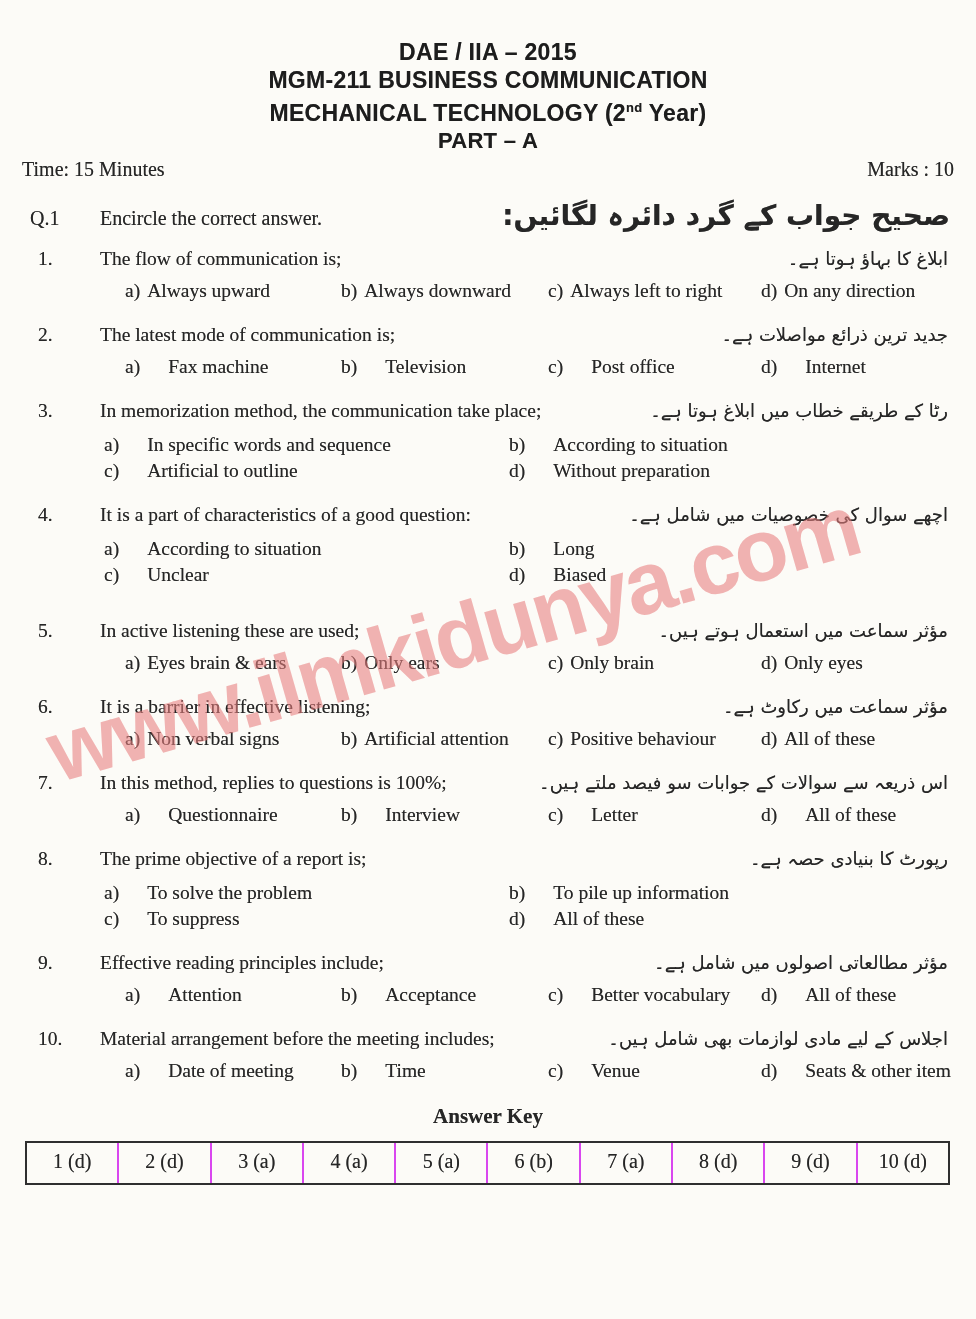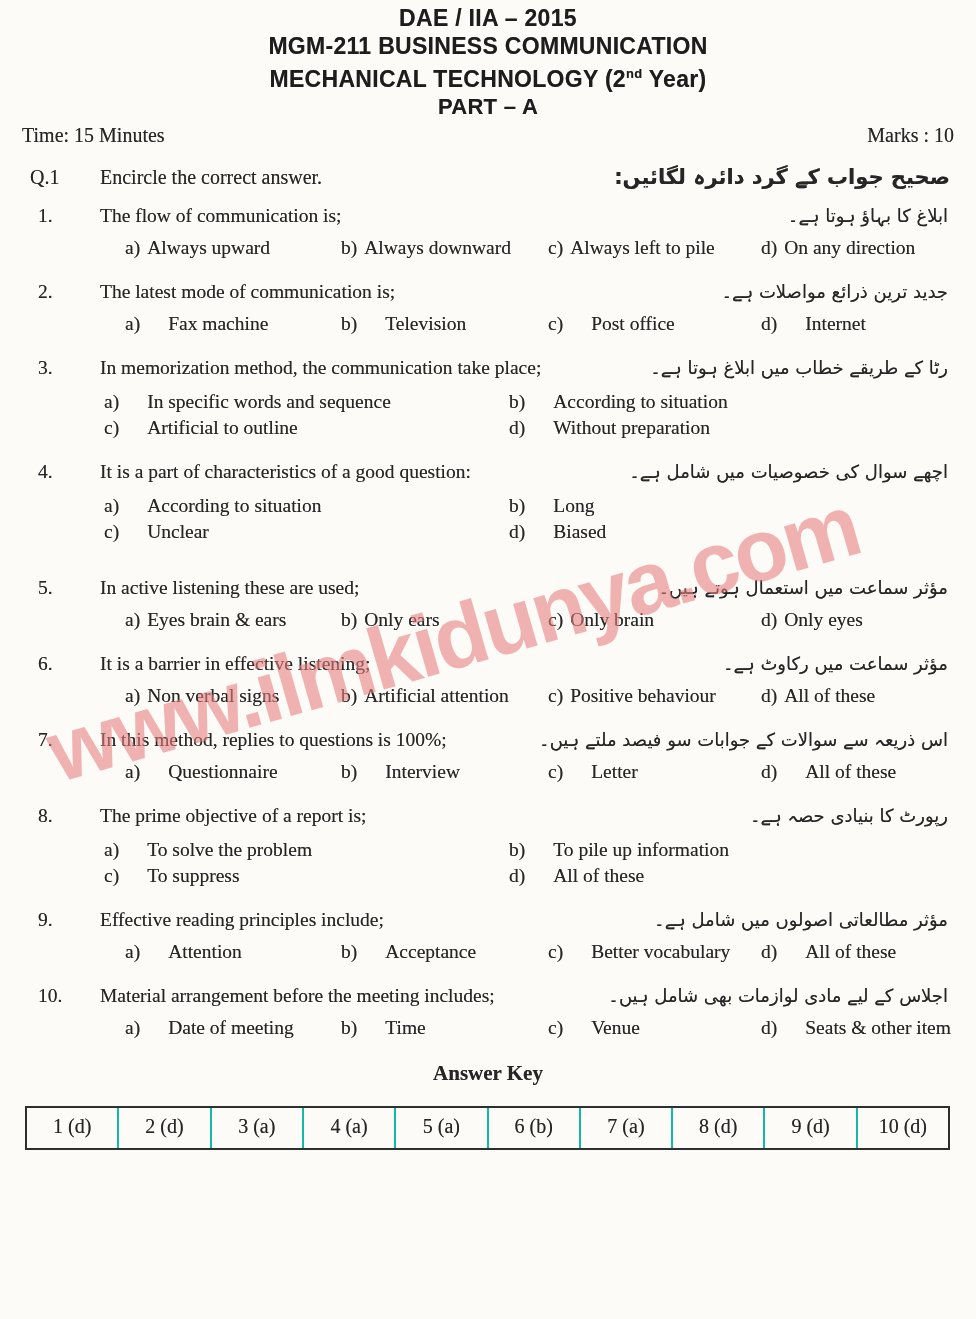--- a/index.html
+++ b/index.html
@@ -4,54 +4,54 @@
 <style>
   html,body { margin:0; padding:0; background:#e8e8e8; }
   .page {
     position:relative; width:976px; height:1319px; margin:0 auto;
     background:#fcfbf7; overflow:hidden;
     font-family:"Liberation Serif", serif; color:#262626;
   }
   .page * { text-shadow: 0 0 0.6px rgba(40,40,40,0.55); }
 
   
-  .header { padding-top:4px; text-align:center; font-family:"Liberation Sans", sans-serif; font-weight:700; color:#1d1d1d; }
+  .header { padding-top:38px; text-align:center; font-family:"Liberation Sans", sans-serif; font-weight:700; color:#1d1d1d; }
   .header .h-line { line-height:28px; font-size:23px; letter-spacing:0.3px; }
   .header .h-line4 { font-size:22px; }
   .header sup { font-size:13px; }
 
   
   .meta-row { display:flex; justify-content:space-between; padding:0 22px; margin-top:3px; font-size:20px; }
 
   
   .q1-row { display:flex; align-items:baseline; padding:0 26px 0 30px; margin-top:18px; font-size:20px; }
   .q1-label { flex:0 0 70px; }
   .urdu { font-family:"DejaVu Sans", sans-serif; direction:rtl; unicode-bidi:isolate; }
-  .q1-urdu { margin-left:auto; font-size:21px; font-weight:700; }
+  .q1-urdu { margin-left:auto; font-size:28px; font-weight:700; }
 
   
   #questions { margin-top:16px; }
   .question { margin-bottom:22px; }
   .q-head { display:flex; align-items:baseline; padding:0 28px 0 38px; font-size:19.5px; }
   .q-num { flex:0 0 62px; }
   .q-urdu { margin-left:auto; font-size:18px; }
   .options { font-size:19.5px; }
   .options.q-row { display:grid; grid-template-columns:216px 207px 213px auto; margin:10px 0 0 125px; }
   .options.q-grid2 { display:grid; grid-template-columns:405px auto; row-gap:4px; margin:12px 0 0 104px; }
   .opt-letter { display:inline-block; margin-right:28px; }
   #questions .question:nth-child(1) .opt-letter,
   #questions .question:nth-child(5) .opt-letter,
   #questions .question:nth-child(6) .opt-letter { margin-right:7px; }
   #questions .question:nth-child(5) { margin-top:34px; }
   .option { white-space:nowrap; }
 
   
   .akey-title { text-align:center; margin-top:14px; font-size:21px; font-weight:700; }
-  .akey-table { display:flex; margin:20px 0 0 25px; width:925px; border:2px solid #2f2f2f; box-sizing:border-box; background:#fcfbf7;justify-content:center; }
-  .akey-cell { flex:1; text-align:center; padding:7px 0 10px; border-left:2px solid #14b8a6; font-size:20px; }
+  .akey-table { display:flex; margin:12px 0 0 25px; width:925px; border:2px solid #2f2f2f; box-sizing:border-box; background:#fcfbf7; }
+  .akey-cell { flex:1; text-align:center; padding:7px 0 10px; border-left:2px solid #d946ef; font-size:20px; }
   .akey-cell:first-child { border-left:none; }
 
   
   .watermark {
     position:absolute; left:50px; top:703px; z-index:5;
     font-family:"Liberation Sans", sans-serif; font-weight:700;
     font-size:88px; letter-spacing:-3px; white-space:nowrap;
     transform:rotate(-16deg); transform-origin:0 50%;
     opacity:0.58; pointer-events:none; text-shadow:none;
   }
@@ -82,21 +82,21 @@
   <div id="questions">
       <div class="question">
         <div class="q-head">
           <span class="q-num">1.</span>
           <span class="q-text">The flow of communication is;</span>
           <span class="urdu q-urdu">ابلاغ کا بہاؤ ہوتا ہے۔</span>
         </div>
         <div class="options q-row">
           <span class="option"><span class="opt-letter">a)</span><span class="opt-text">Always upward</span></span>
           <span class="option"><span class="opt-letter">b)</span><span class="opt-text">Always downward</span></span>
-          <span class="option"><span class="opt-letter">c)</span><span class="opt-text">Always left to pile</span></span>
+          <span class="option"><span class="opt-letter">c)</span><span class="opt-text">Always left to right</span></span>
           <span class="option"><span class="opt-letter">d)</span><span class="opt-text">On any direction</span></span>
         </div>
       </div>
       <div class="question">
         <div class="q-head">
           <span class="q-num">2.</span>
           <span class="q-text">The latest mode of communication is;</span>
           <span class="urdu q-urdu">جدید ترین ذرائع مواصلات ہے۔</span>
         </div>
         <div class="options q-row">

